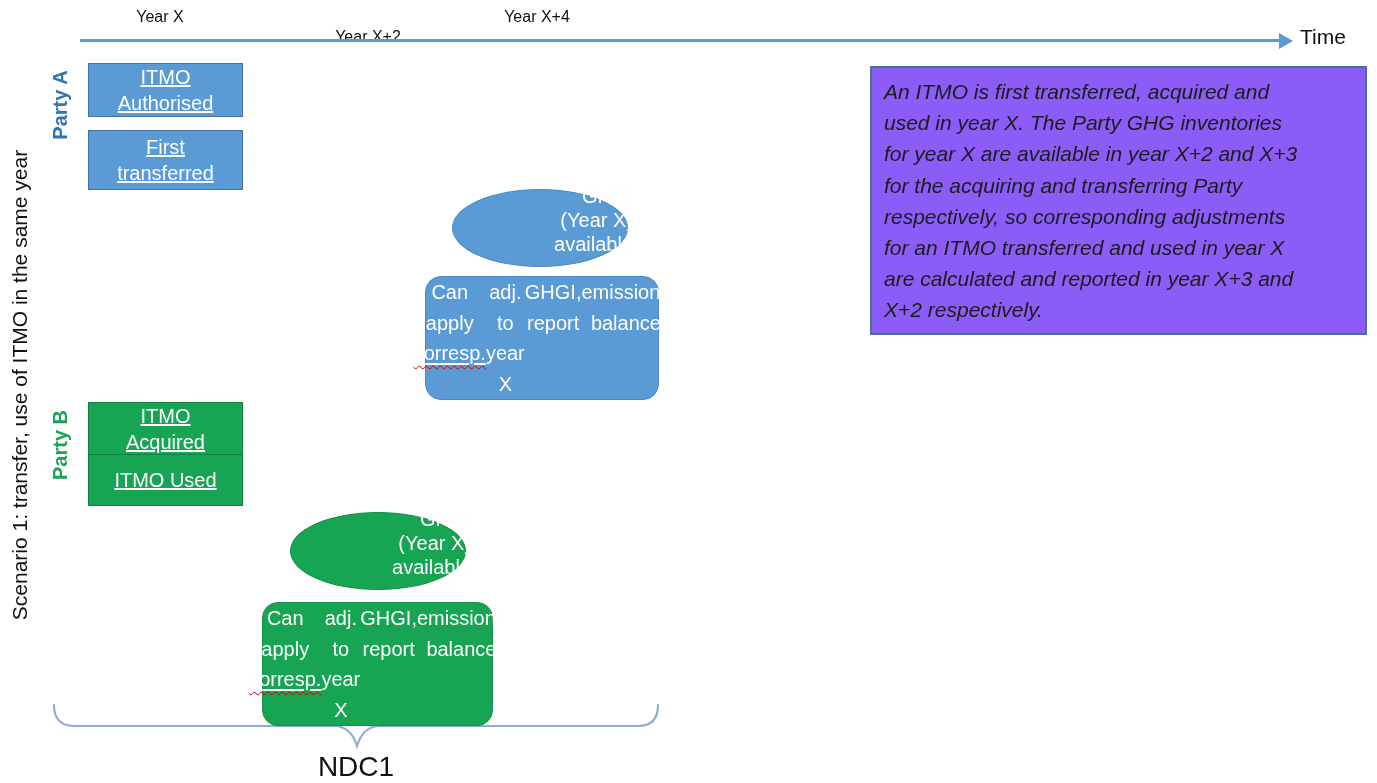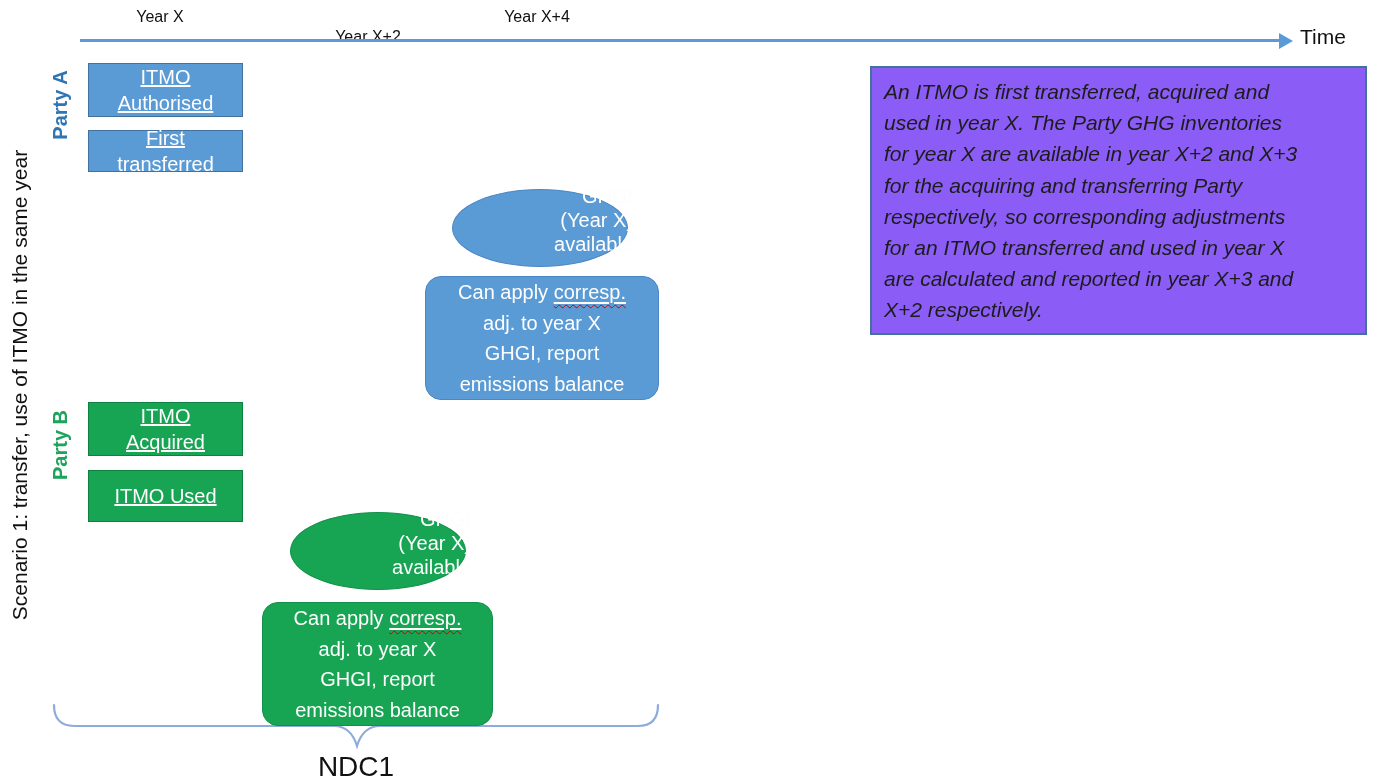--- a/index.html
+++ b/index.html
@@ -18,21 +18,21 @@
   .box{position:absolute; display:flex; align-items:center; justify-content:center;
     text-align:center; color:#fdfdfd; white-space:pre-line; font-size:20px; line-height:26px; box-sizing:border-box;text-decoration:underline;}
   .blue-f{background:#5B9BD5; border:1.6px solid #41719C;}
   .green-f{background:#17A554; border:1.6px solid #0E8040;}
   .ellipse{position:absolute; border-radius:50%; box-sizing:border-box; z-index:1;}
   .ellipse.blue-f{border-color:#4a87c4;}
   .ellipse.green-f{border-color:#12904a;}
   .ellipse-text{position:absolute; text-align:right; color:#fdfdfd; white-space:pre-line;
     font-size:20px; line-height:24px; z-index:2;}
   .adjbox{position:absolute; border-radius:16px; color:#fdfdfd; text-align:center;
-    font-size:20px; line-height:30.5px; display:flex; flex-direction:column; justify-content:center;
+    font-size:20px; line-height:30.5px; display:flex; justify-content:center;
     box-sizing:border-box; z-index:3;}
   .adjbox.blue-f{border:1.6px solid #4a87c4;}
   .adjbox.green-f{border:1.6px solid #12904a;}
   .u{text-decoration:underline; text-underline-offset:3px;}
   .wavy{text-decoration:underline wavy #D00000 1px; text-underline-offset:5px;}
   .notebox{position:absolute; left:870px; top:66px; width:497px; height:269px; box-sizing:border-box;
     border:2px solid #41719C; background:#8b5cf6; padding:8px 12px;
     font-style:italic; font-size:21px; line-height:31.2px; color:#1c1c1c; white-space:pre-line; z-index:4;}
   .ndc{position:absolute; left:306px; top:751px; width:100px; text-align:center; font-size:28px; color:#111;}
   .brace{position:absolute; left:50px; top:702px; z-index:0;}
@@ -58,40 +58,40 @@
 for the acquiring and transferring Party
 respectively, so corresponding adjustments
 for an ITMO transferred and used in year X
 are calculated and reported in year X+3 and
 X+2 respectively.</div>
 
   <div class="vlabel party" style="left:12px; top:92px; color:#2E75B6;">Party A</div>
 
   <div class="box blue-f" style="left:88px; top:63px; width:155px; height:54px;">ITMO
 Authorised</div>
-  <div class="box blue-f" style="left:88px; top:130px; width:155px; height:42px;">First
+  <div class="box blue-f" style="left:88px; top:130px; width:155px; height:60px;">First
 transferred</div>
 
   <div class="ellipse blue-f" style="left:452px; top:189px; width:176px; height:78px;"></div>
   <div class="ellipse-text" style="left:447px; top:184px; width:186px;">GHGI
 (Year X)
 available</div>
 
   <div class="adjbox blue-f" style="left:425px; top:276px; width:234px; height:124px;">
     <div><span>Can apply </span><span class="u"><span class="wavy">corresp.</span></span></div>
     <div>adj. to year X</div>
     <div>GHGI, report</div>
     <div>emissions balance</div>
   </div>
 
   <div class="vlabel party" style="left:12px; top:432px; color:#1CA45B;">Party B</div>
 
   <div class="box green-f" style="left:88px; top:402px; width:155px; height:54px;">ITMO
 Acquired</div>
-  <div class="box green-f" style="left:88px; top:470px; width:155px; height:52px;">ITMO Used</div>
+  <div class="box green-f" style="left:88px; top:454px; width:155px; height:52px;">ITMO Used</div>
 
   <div class="ellipse green-f" style="left:290px; top:512px; width:176px; height:78px;"></div>
   <div class="ellipse-text" style="left:285px; top:507px; width:186px;">GHGI
 (Year X)
 available</div>
 
   <div class="adjbox green-f" style="left:262px; top:602px; width:231px; height:124px;">
     <div><span>Can apply </span><span class="u"><span class="wavy">corresp.</span></span></div>
     <div>adj. to year X</div>
     <div>GHGI, report</div>

